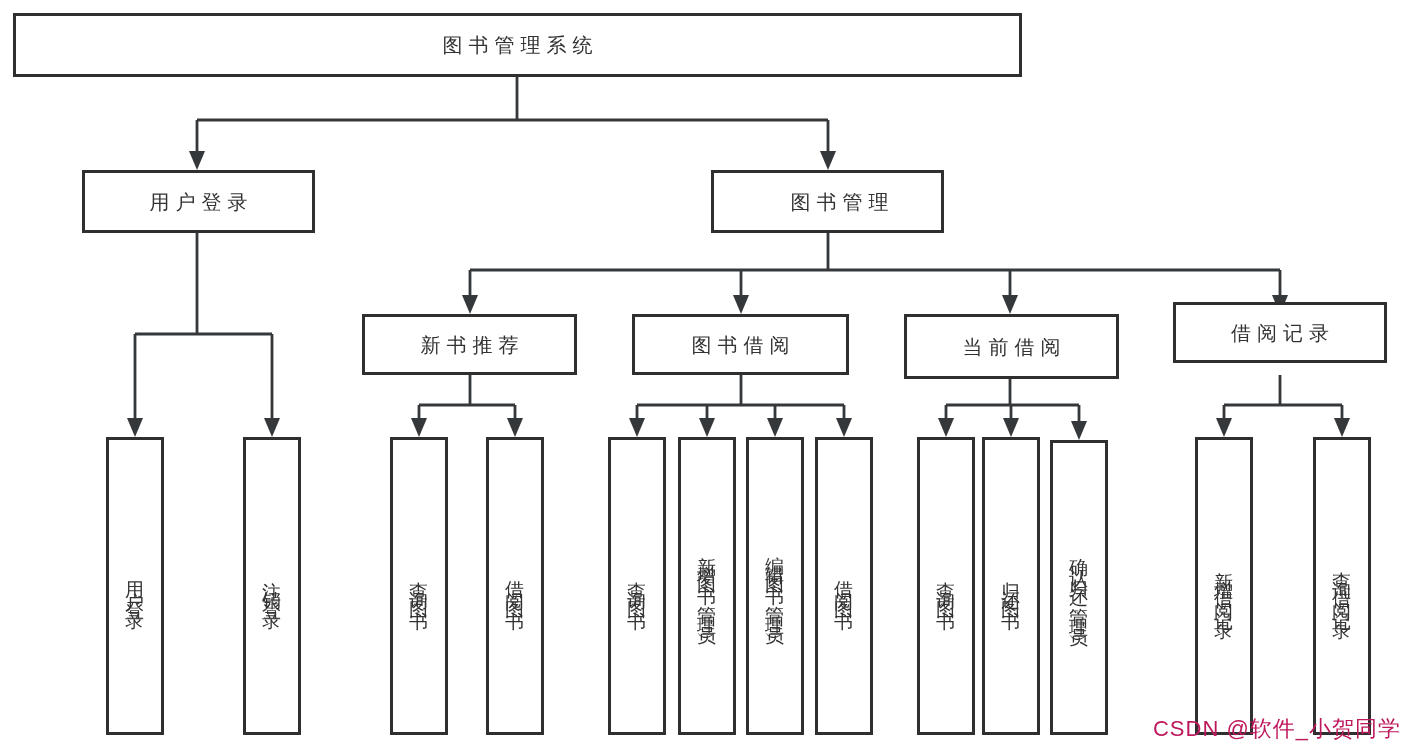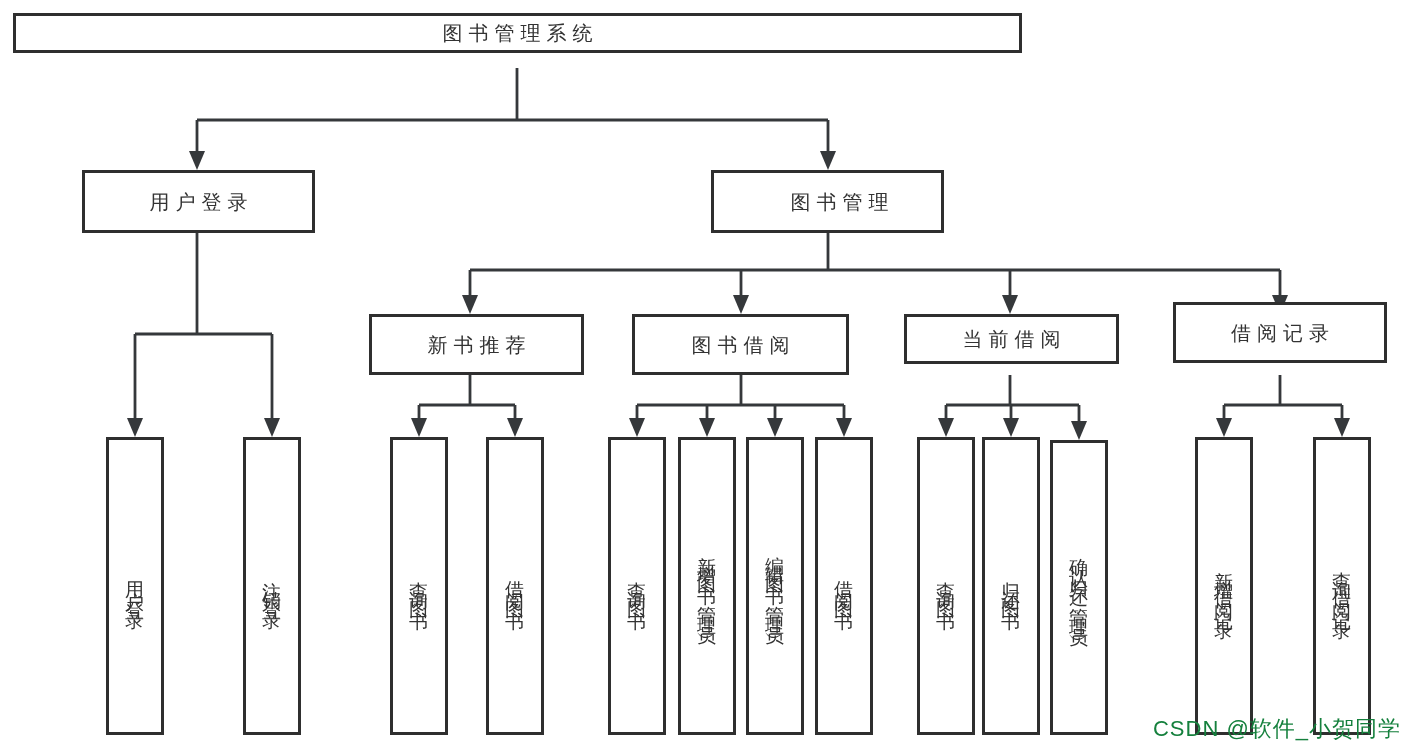--- a/index.html
+++ b/index.html
@@ -46,21 +46,21 @@
     text-orientation: mixed;
     font-size: 19px;
     letter-spacing: 10px;
     white-space: nowrap;
   }
   .watermark {
     position: absolute;
     right: 4px;
     bottom: 3px;
     font-size: 22px;
-    color: #15803d;
+    color: #be185d;
     letter-spacing: 1px;
     z-index: 3;
     white-space: nowrap;
     margin-top: 7px;
   }
 </style>
 </head>
 <body>
 
 <div class="stage">
@@ -113,28 +113,28 @@
       <line x1="1011" y1="405" x2="1011" y2="423" stroke="#35383b" stroke-width="2.8"></line>
       <polygon points="1003,418 1019,418 1011,437" fill="#35383b"></polygon>
       <line x1="1079" y1="405" x2="1079" y2="426" stroke="#35383b" stroke-width="2.8"></line>
       <polygon points="1071,421 1087,421 1079,440" fill="#35383b"></polygon>
       <line x1="1224" y1="405" x2="1224" y2="423" stroke="#35383b" stroke-width="2.8"></line>
       <polygon points="1216,418 1232,418 1224,437" fill="#35383b"></polygon>
       <line x1="1342" y1="405" x2="1342" y2="423" stroke="#35383b" stroke-width="2.8"></line>
       <polygon points="1334,418 1350,418 1342,437" fill="#35383b"></polygon>
     </svg>
 
-  <div class="box h" style="left:13px; top:13px; width:1009px; height:40px;">图书管理系统</div>
+  <div class="box h" style="left:13px; top:13px; width:1009px; height:64px;">图书管理系统</div>
 
   <div class="box h" style="left:82px; top:170px; width:233px; height:63px;">用户登录</div>
   <div class="box h" style="left:711px; top:170px; width:233px; height:63px;padding-left:24px;">图书管理</div>
 
-  <div class="box h" style="left:362px; top:314px; width:215px; height:61px;margin-left:7px;">新书推荐</div>
+  <div class="box h" style="left:362px; top:314px; width:215px; height:61px;">新书推荐</div>
   <div class="box h" style="left:632px; top:314px; width:217px; height:61px;">图书借阅</div>
-  <div class="box h" style="left:904px; top:314px; width:215px; height:50px;">当前借阅</div>
+  <div class="box h" style="left:904px; top:314px; width:215px; height:65px;">当前借阅</div>
   <div class="box h" style="left:1173px; top:302px; width:214px; height:61px;">借阅记录</div>
 
   <div class="box v" style="left:106px; top:437px; width:58px; height:298px;">用户登录</div>
   <div class="box v" style="left:243px; top:437px; width:58px; height:298px;">注销登录</div>
 
   <div class="box v" style="left:390px; top:437px; width:58px; height:298px;">查询图书</div>
   <div class="box v" style="left:486px; top:437px; width:58px; height:298px;">借阅图书</div>
 
   <div class="box v" style="left:608px; top:437px; width:58px; height:298px;">查询图书</div>
   <div class="box v" style="left:678px; top:437px; width:58px; height:298px;">新增图书（管理员）</div>

